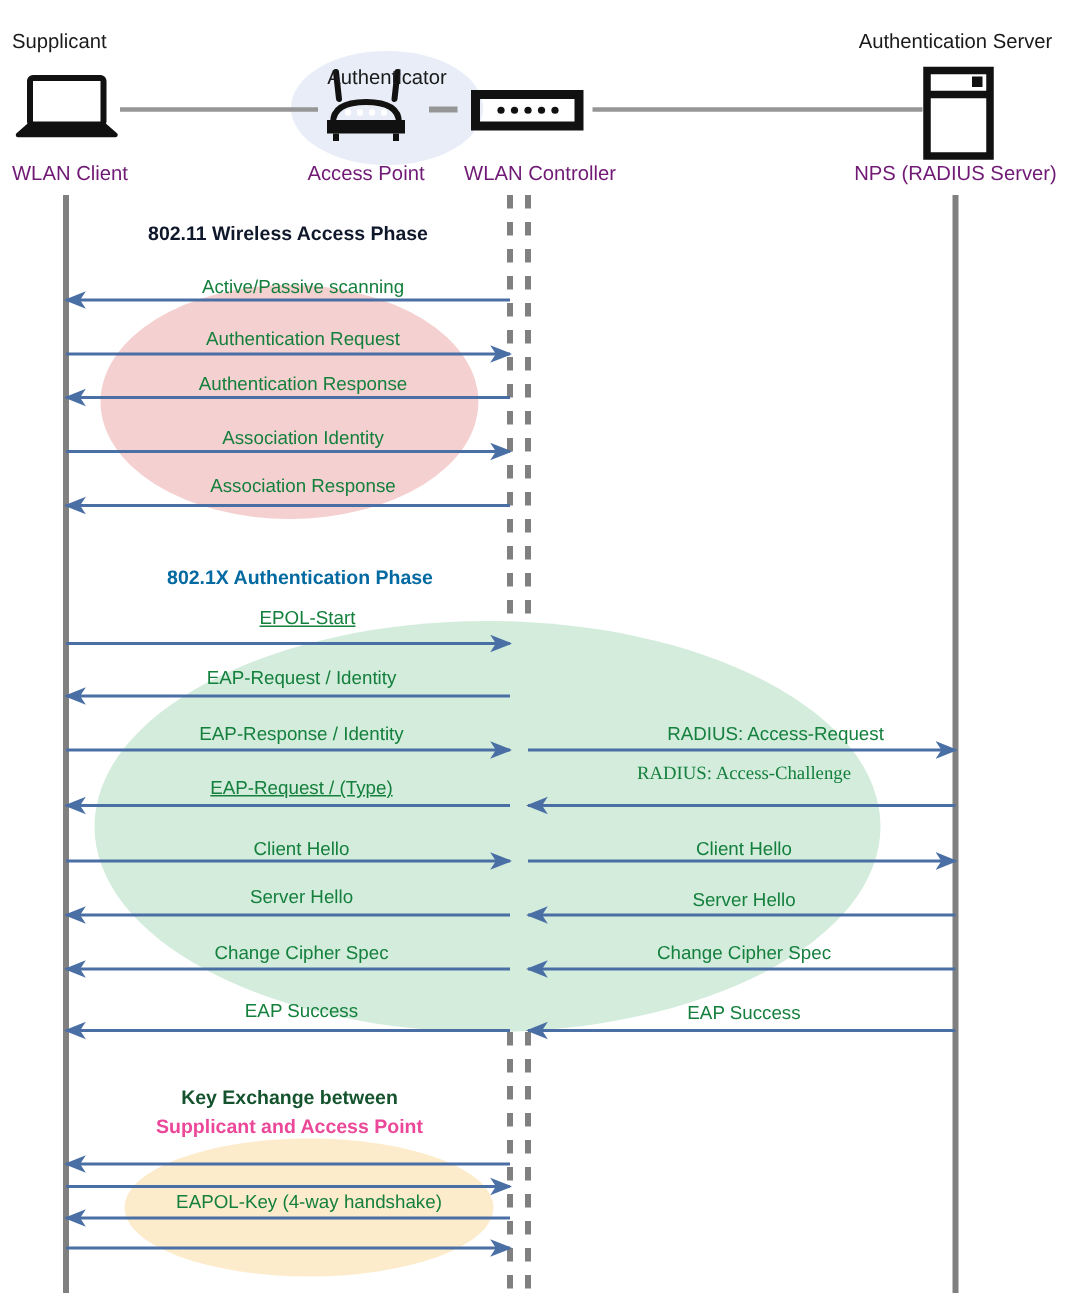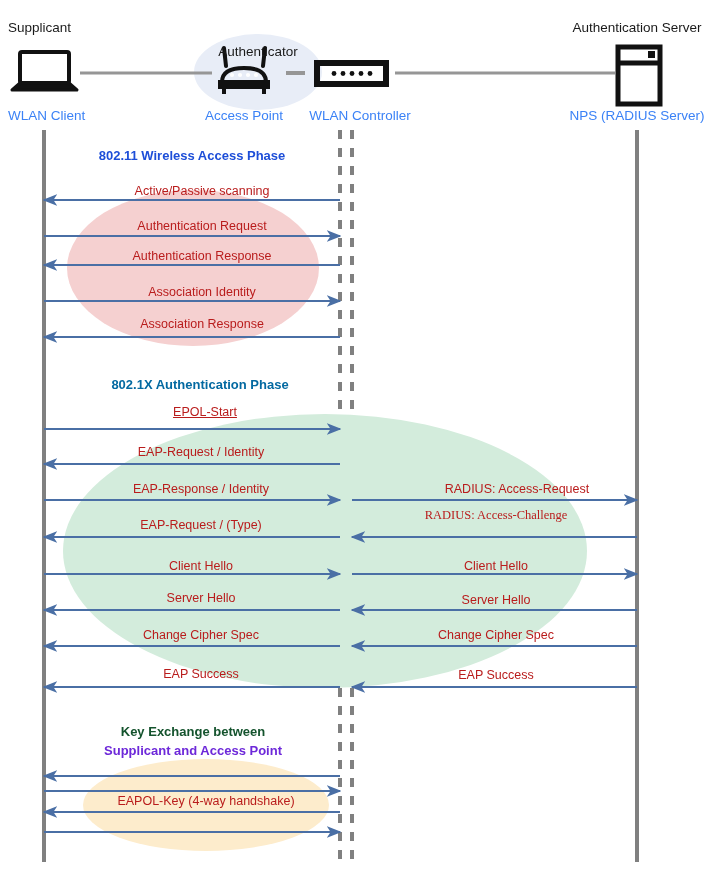--- a/index.html
+++ b/index.html
@@ -6,28 +6,28 @@
   body{
     width:713px;height:875px;position:relative;overflow:hidden;
     font-family:"Liberation Sans","DejaVu Sans",sans-serif;
     color:#1a1a1a;
   }
   #diagram{position:absolute;inset:0;width:713px;height:875px;}
   .node-title{
     position:absolute;font-size:13.5px;color:#1a1a1a;white-space:nowrap;
   }
   .node-sub{
-    position:absolute;font-size:13.5px;color:#3b82f6;white-space:nowrap;
+    position:absolute;font-size:13.5px;color:#701a75;white-space:nowrap;
   }
   .phase-label{
     position:absolute;font-size:13px;font-weight:700;text-align:center;
     white-space:nowrap;line-height:19px;
   }
   .msg-label{
-    position:absolute;font-size:12.5px;color:#b91c1c;text-align:left;
+    position:absolute;font-size:12.5px;color:#15803d;text-align:left;
     white-space:nowrap;
   }
   svg{display:block;overflow:visible;}
 </style>
 </head>
 <body>
 
 <svg id="diagram" viewBox="0 0 713 875">
   <defs>
     <marker id="arrR" viewBox="0 0 10 10" refX="9" refY="5" markerWidth="7" markerHeight="7" orient="auto-start-reverse">
@@ -126,37 +126,37 @@
 
 <div class="node-title" style="left:8px;top:20px;">Supplicant</div>
 <div class="node-title" style="left:258px;top:20px;transform:translateX(-50%);margin-top:24px;">Authenticator</div>
 <div class="node-title" style="left:637px;top:20px;transform:translateX(-50%);">Authentication Server</div>
 
 <div class="node-sub" style="left:8px;top:108px;">WLAN Client</div>
 <div class="node-sub" style="left:244px;top:108px;transform:translateX(-50%);">Access Point</div>
 <div class="node-sub" style="left:360px;top:108px;transform:translateX(-50%);">WLAN Controller</div>
 <div class="node-sub" style="left:637px;top:108px;transform:translateX(-50%);">NPS (RADIUS Server)</div>
 
-<div class="phase-label" style="left:192px;top:146px;transform:translateX(-50%);color:#1d4ed8;">802.11 Wireless Access Phase</div>
+<div class="phase-label" style="left:192px;top:146px;transform:translateX(-50%);color:#0f172a;">802.11 Wireless Access Phase</div>
 
 <div class="phase-label" style="left:200px;top:375px;transform:translateX(-50%);color:#0369a1;">802.1X Authentication Phase</div>
 
 <div class="phase-label" style="left:193px;top:722px;transform:translateX(-50%);color:#14532d;">Key Exchange between</div>
-<div class="phase-label" style="left:193px;top:741px;transform:translateX(-50%);color:#6d28d9;">Supplicant and Access Point</div>
+<div class="phase-label" style="left:193px;top:741px;transform:translateX(-50%);color:#ec4899;">Supplicant and Access Point</div>
 
 <div class="msg-label" style="left:202px;top:184px;transform:translateX(-50%);">Active/Passive scanning</div>
 <div class="msg-label" style="left:202px;top:219px;transform:translateX(-50%);">Authentication Request</div>
 <div class="msg-label" style="left:202px;top:249px;transform:translateX(-50%);">Authentication Response</div>
 <div class="msg-label" style="left:202px;top:285px;transform:translateX(-50%);">Association Identity</div>
 <div class="msg-label" style="left:202px;top:317px;transform:translateX(-50%);">Association Response</div>
 
 <div class="msg-label" style="left:205px;top:405px;transform:translateX(-50%);text-decoration:underline;">EPOL-Start</div>
 <div class="msg-label" style="left:201px;top:445px;transform:translateX(-50%);">EAP-Request / Identity</div>
 <div class="msg-label" style="left:201px;top:482px;transform:translateX(-50%);">EAP-Response / Identity</div>
-<div class="msg-label" style="left:201px;top:518px;transform:translateX(-50%);">EAP-Request / (Type)</div>
+<div class="msg-label" style="left:201px;top:518px;transform:translateX(-50%);text-decoration:underline;">EAP-Request / (Type)</div>
 <div class="msg-label" style="left:201px;top:559px;transform:translateX(-50%);">Client Hello</div>
 <div class="msg-label" style="left:201px;top:591px;transform:translateX(-50%);">Server Hello</div>
 <div class="msg-label" style="left:201px;top:628px;transform:translateX(-50%);">Change Cipher Spec</div>
 <div class="msg-label" style="left:201px;top:667px;transform:translateX(-50%);">EAP Success</div>
 
 <div class="msg-label" style="left:496px;top:482px;transform:translateX(-50%);padding-left:42px;">RADIUS: Access-Request</div>
 <div class="msg-label" style="left:496px;top:508px;transform:translateX(-50%);font-family:Liberation Serif, serif;">RADIUS: Access-Challenge</div>
 <div class="msg-label" style="left:496px;top:559px;transform:translateX(-50%);">Client Hello</div>
 <div class="msg-label" style="left:496px;top:593px;transform:translateX(-50%);">Server Hello</div>
 <div class="msg-label" style="left:496px;top:628px;transform:translateX(-50%);">Change Cipher Spec</div>

